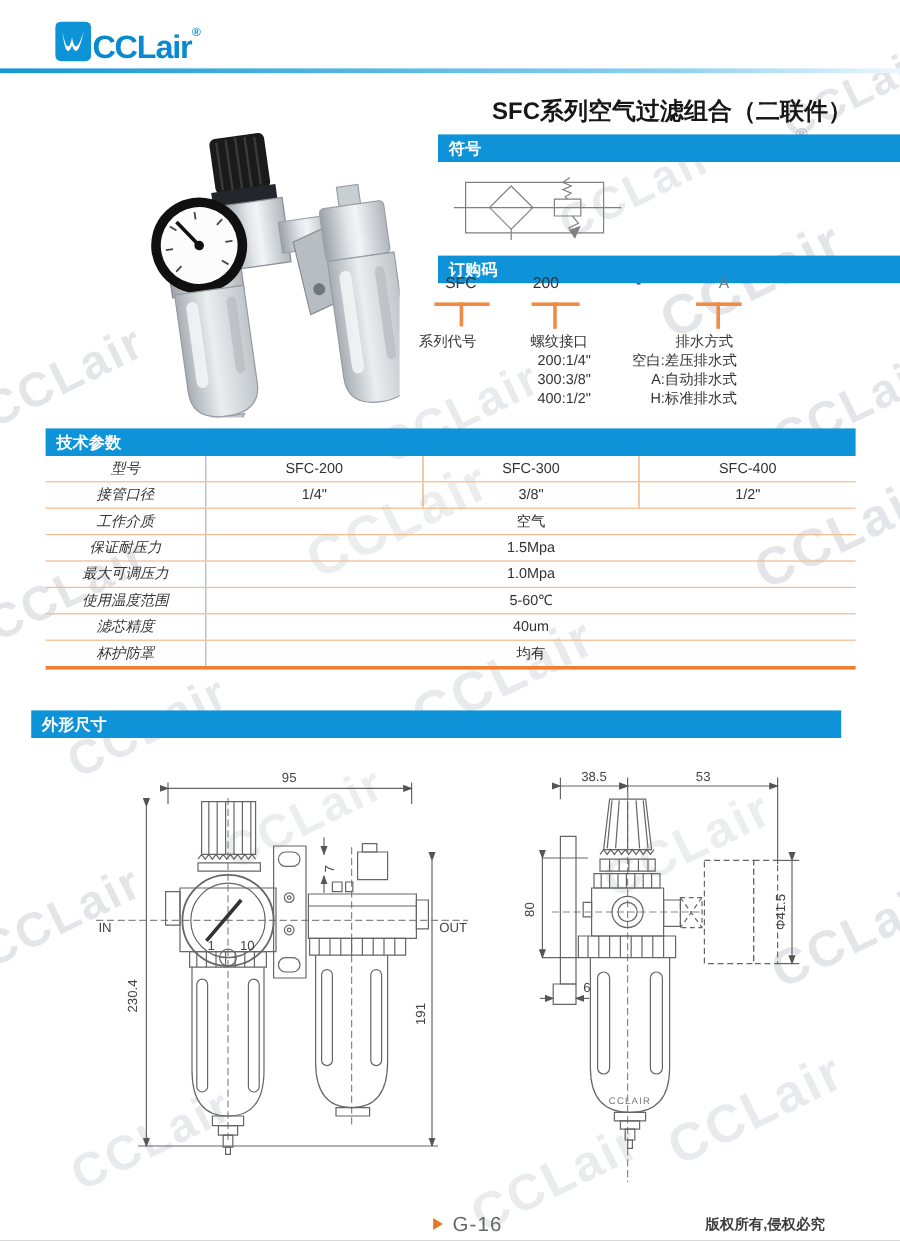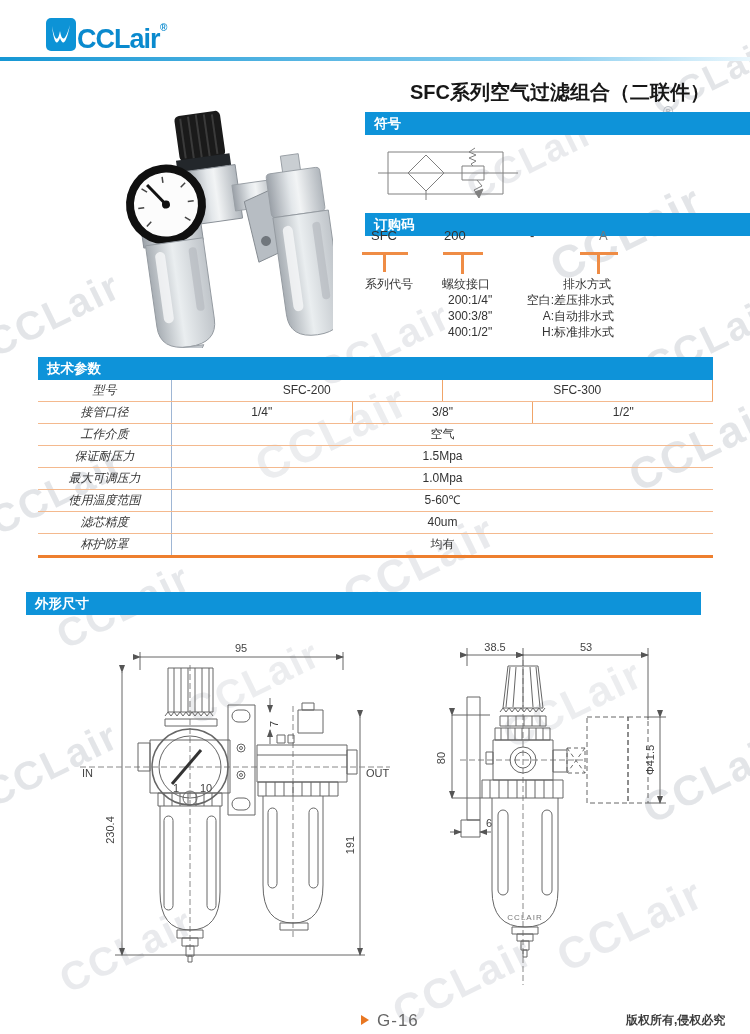--- a/index.html
+++ b/index.html
@@ -40,21 +40,21 @@
   .tcell{flex:1;text-align:center;}
   .tcell.ob{border-right:1px solid #f0a468;}
   
   .absvg{position:absolute;}
   line,path,rect,circle,polyline,polygon{vector-effect:non-scaling-stroke;}
   .dtxt{font-size:11px;fill:#444;font-family:"Liberation Sans",sans-serif;}
   
   .tri{position:absolute;left:361px;top:1015px;width:0;height:0;
        border-left:8px solid #e87722;border-top:5px solid transparent;border-bottom:5px solid transparent;}
   .gpage{position:absolute;left:377px;top:1011px;font-size:17px;color:#666;letter-spacing:1px;}
-  .copy{position:absolute;left:626px;top:1012px;font-size:12px;font-weight:bold;color:#3c3c3c;}
+  .copy{position:absolute;left:588px;top:1012px;font-size:12px;font-weight:bold;color:#3c3c3c;}
 </style>
 </head>
 <body>
 
 <div class="page">
 
   <div class="wm" style="left:648px;top:56px;font-size:36px;">CCLair</div>
   <div class="wm" style="left:462px;top:138px;font-size:38px;opacity:.4;">CCLair</div>
   <div class="wm" style="left:545px;top:206px;font-size:46px;">CCLair</div>
   <div class="wm" style="left:-18px;top:292px;font-size:40px;">CCLair</div>
@@ -161,40 +161,41 @@
   <div class="code" style="left:371px;top:228px;text-align:right;">SFC</div>
   <div class="code" style="left:444px;top:228px;">200</div>
   <div class="code" style="left:530px;top:228px;">-</div>
   <div class="code" style="left:599px;top:228px;color:#777;">A</div>
   <div class="obar" style="left:362px;width:46px;"></div>
   <div class="obar" style="left:443px;width:40px;"></div>
   <div class="obar" style="left:580px;width:38px;"></div>
   <div class="ostem" style="left:383px;height:20px;"></div>
   <div class="ostem" style="left:461px;height:22px;"></div>
   <div class="ostem" style="left:597px;height:22px;"></div>
-  <div class="olabel" style="left:365px;top:276px;text-align:right;">系列代号</div>
+  <div class="olabel" style="left:349px;top:276px;text-align:right;">系列代号</div>
   <div class="olabel" style="left:442px;top:276px;">螺纹接口</div>
   <div class="olist" style="left:448px;top:292px;">
     <div>200:1/4"</div>
     <div>300:3/8"</div>
     <div>400:1/2"</div>
   </div>
   <div class="olabel" style="left:563px;top:276px;">排水方式</div>
   <div class="olist right" style="left:516px;top:292px;width:98px;">
     <div>空白:差压排水式</div>
     <div>A:自动排水式</div>
     <div>H:标准排水式</div>
   </div>
 
   <div class="bar bar-tech">技术参数</div>
   <div class="ttable">
     <div class="trow">
       <div class="tlabel">型号</div>
       <div class="tcell ob">SFC-200</div>
       <div class="tcell ob">SFC-300</div>
+      <div class="tcell">SFC-400</div>
     </div>
     <div class="trow">
       <div class="tlabel">接管口径</div>
       <div class="tcell ob">1/4"</div>
       <div class="tcell ob">3/8"</div>
       <div class="tcell">1/2"</div>
     </div>
     <div class="trow">
       <div class="tlabel">工作介质</div>
       <div class="tcell">空气</div>

